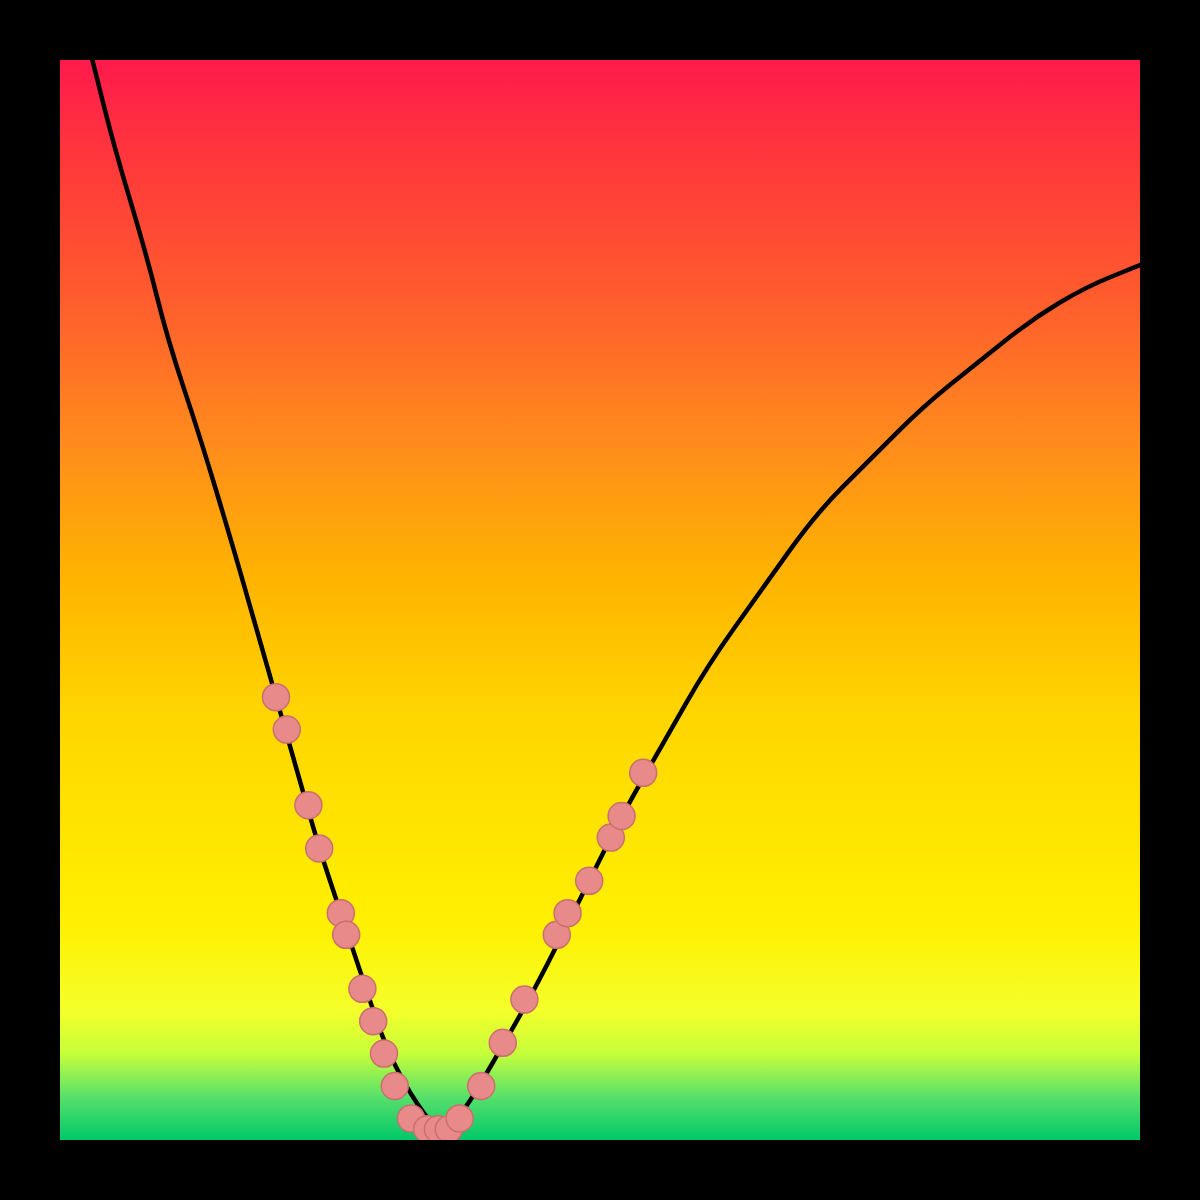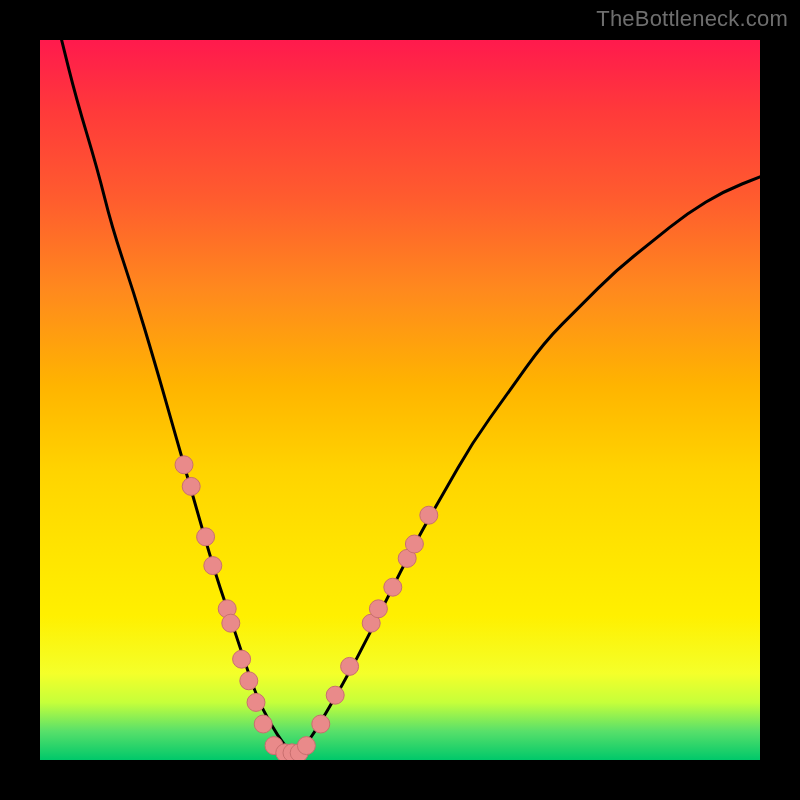--- a/index.html
+++ b/index.html
@@ -54,21 +54,20 @@
     font-size: 22px;
     letter-spacing: 0.2px;
     user-select: none;
   }
 </style>
 </head>
 <body>
 
 <div class="stage">
 
-  <div class="watermark">TheBottleneck.com</div>
 
   <div class="plot-area">
     <svg class="overlay-svg" viewBox="0 0 720 720" preserveAspectRatio="none">
       <g id="curve-group">
           <path d="M 21.599999999999998,0 Q 21.599999999999998,0 28.799999999999997,28.80000000000001 Q 36,57.60000000000002 46.8,93.60000000000002 Q 57.6,129.60000000000002 64.8,158.40000000000003 Q 72,187.20000000000005 82.80000000000001,219.60000000000002 Q 93.60000000000001,252 104.4,288 Q 115.2,323.99999999999994 122.4,349.2 Q 129.6,374.40000000000003 136.8,399.6 Q 144,424.8 151.2,450 Q 158.4,475.2 165.6,500.4 Q 172.79999999999998,525.6 180,547.2 Q 187.20000000000002,568.8 194.40000000000003,590.4 Q 201.60000000000002,612 208.8,633.6 Q 216,655.2 223.2,669.6 Q 230.4,684 237.60000000000002,694.8 Q 244.8,705.6 248.39999999999998,709.2 Q 251.99999999999997,712.8 259.2,709.2 Q 266.4,705.6 277.2,687.6 Q 288,669.6 302.4,644.4000000000001 Q 316.8,619.2 331.2,590.4000000000001 Q 345.59999999999997,561.6 360,532.8 Q 374.40000000000003,504 388.80000000000007,478.8 Q 403.20000000000005,453.6 417.6,428.4 Q 432,403.2 450,378 Q 468,352.8 486,327.6 Q 503.99999999999994,302.40000000000003 522,284.4 Q 540,266.4 558,248.39999999999998 Q 576,230.39999999999998 594,216 Q 612,201.60000000000002 630,187.2 Q 648,172.79999999999995 666,161.99999999999994 Q 684,151.19999999999993 702,143.99999999999994 T 720,136.79999999999995" fill="none" stroke="#000000" stroke-width="3" stroke-linecap="round"></path>
         </g>
       <g id="marker-group">
           <circle cx="144" cy="424.8" r="9" fill="#e98a8a" stroke="#c96f6f" stroke-width="1"></circle>
           <circle cx="151.2" cy="446.4" r="9" fill="#e98a8a" stroke="#c96f6f" stroke-width="1"></circle>
           <circle cx="165.6" cy="496.8" r="9" fill="#e98a8a" stroke="#c96f6f" stroke-width="1"></circle>

